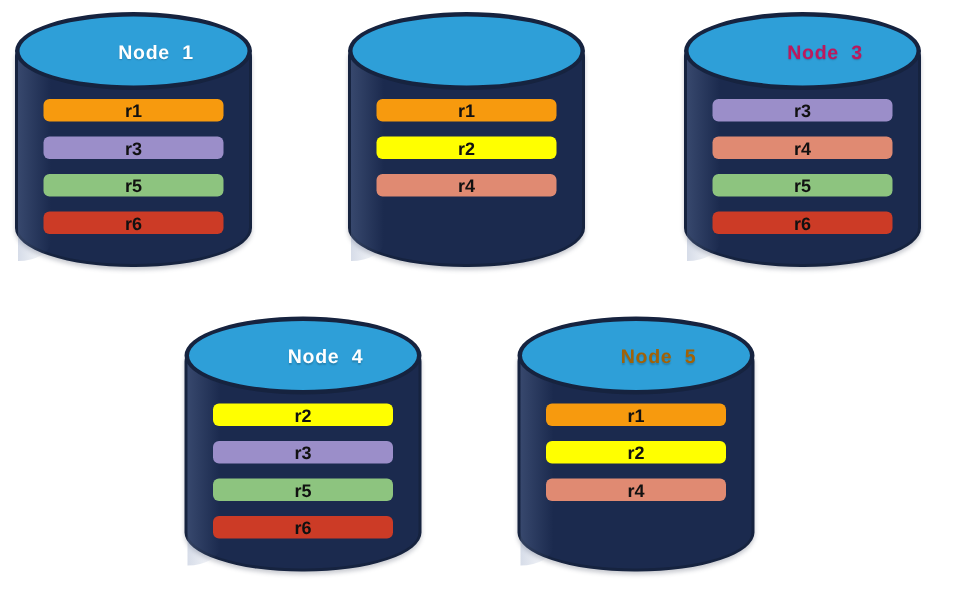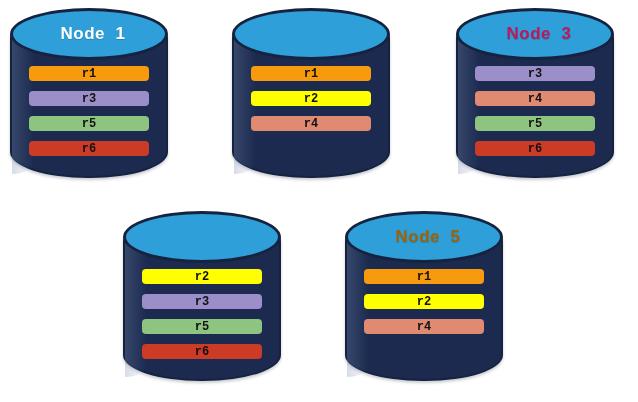--- a/index.html
+++ b/index.html
@@ -62,41 +62,40 @@
     width: 158px;
     height: 52px;
     box-sizing: border-box;
     background: #2e9fd8;
     border: 3px solid #16233f;
     border-radius: 50%;
   }
 
   .node-label {
     position: absolute;
-    left: 4px;
+    left: 15px;
     top: 0;
     width: 158px;
     height: 52px;
     display: flex;
     align-items: center;
     justify-content: center;
     color: #ffffff;
-    font-size: 17px;
+    font-size: 13px;
     font-weight: bold;
     letter-spacing: 0.5px;
     white-space: pre;
     text-shadow: 0 1px 1px rgba(0,0,0,0.18);
   }
 
   .replica-stack {
     position: absolute;
     left: 0;
     top: 58px;
     width: 158px;
-    font-family: Liberation Mono, monospace;
   }
 
   .replica {
     position: relative;
     width: 120px;
     height: 15px;
     margin: 0 auto 10px auto;
     border-radius: 4px;
     display: flex;
     align-items: center;
@@ -143,20 +142,21 @@
         <div class="replica" style="background: rgb(155, 142, 201);">r3</div>
         <div class="replica" style="background: rgb(224, 138, 114);">r4</div>
         <div class="replica" style="background: rgb(141, 196, 127);">r5</div>
         <div class="replica" style="background: rgb(204, 59, 38);">r6</div>
       </div>
     </div>
     <div class="node" style="left: 123px; top: 211px;">
       <div class="cyl-body" style="background: rgb(27, 42, 78); border-color: rgb(22, 35, 63);"></div>
       <div class="cyl-sheen"></div>
       <div class="cyl-top" style="background: rgb(46, 159, 216); border-color: rgb(22, 35, 63);"></div>
+      <div class="node-label" style="color: rgb(255, 255, 255);">Node  4</div>
       <div class="replica-stack">
         <div class="replica" style="background: rgb(255, 255, 0);">r2</div>
         <div class="replica" style="background: rgb(155, 142, 201);">r3</div>
         <div class="replica" style="background: rgb(141, 196, 127);">r5</div>
         <div class="replica" style="background: rgb(204, 59, 38);">r6</div>
       </div>
     </div>
     <div class="node" style="left: 345px; top: 211px;">
       <div class="cyl-body" style="background: rgb(27, 42, 78); border-color: rgb(22, 35, 63);"></div>
       <div class="cyl-sheen"></div>

